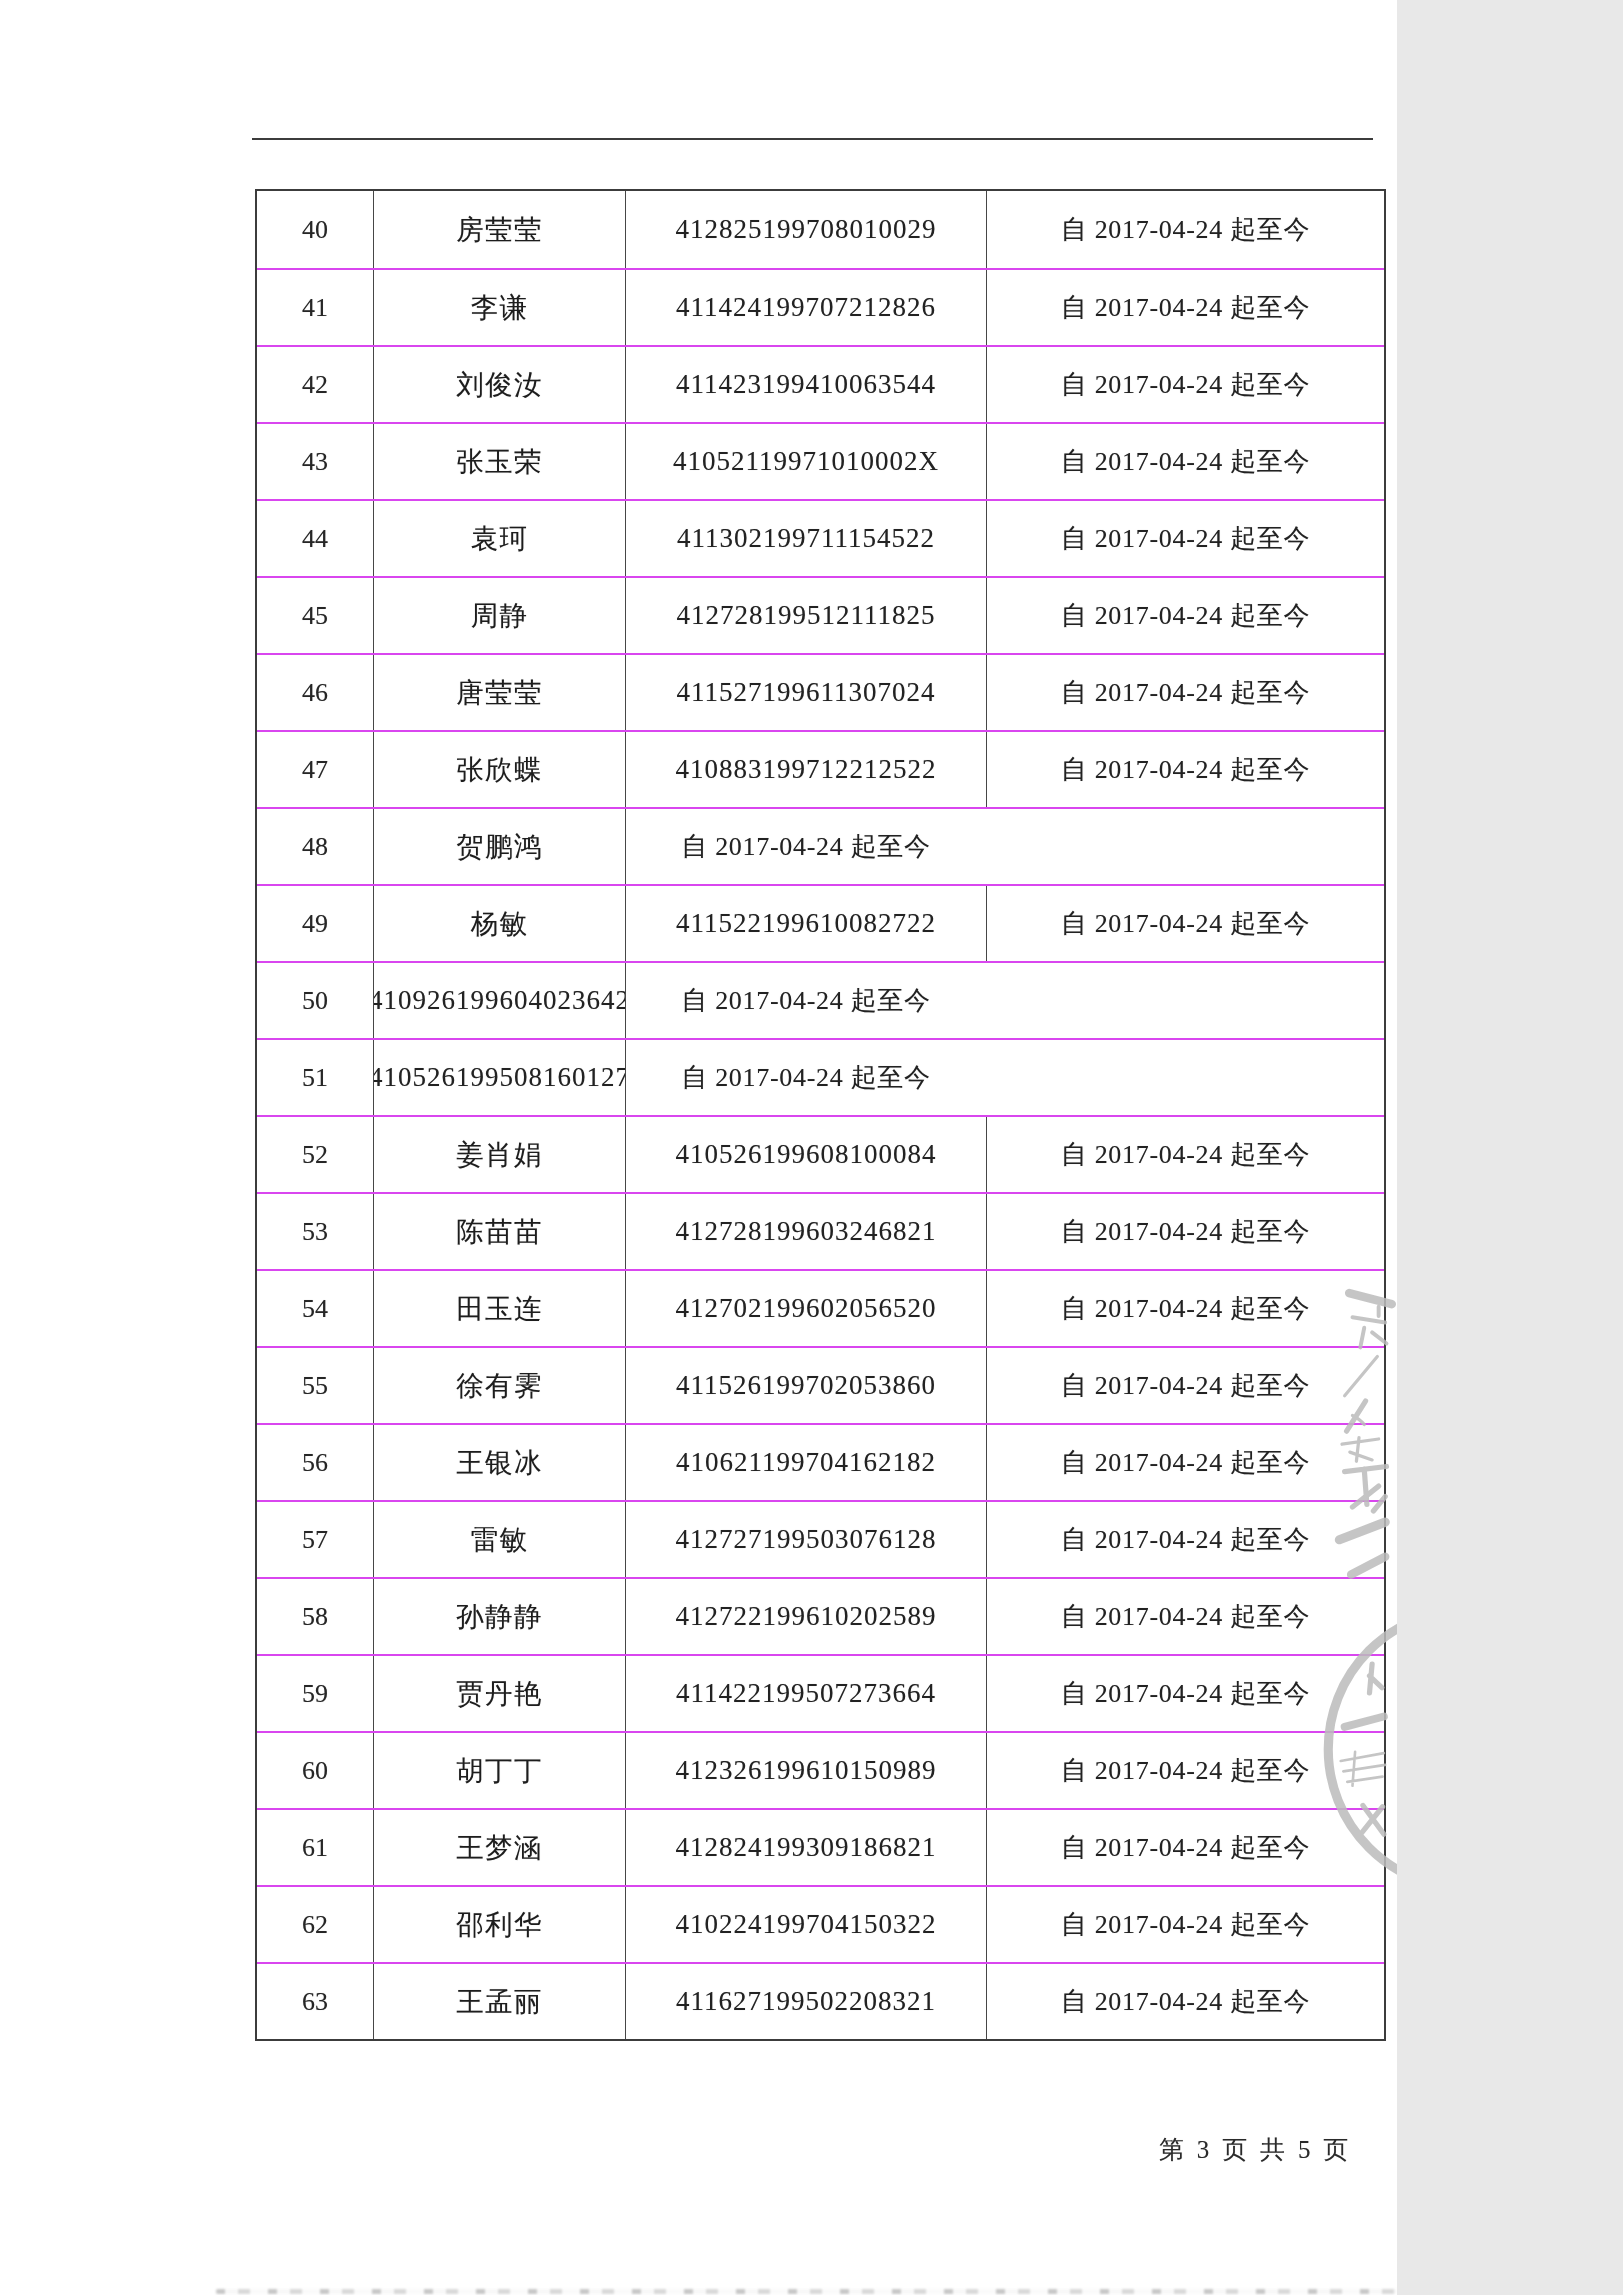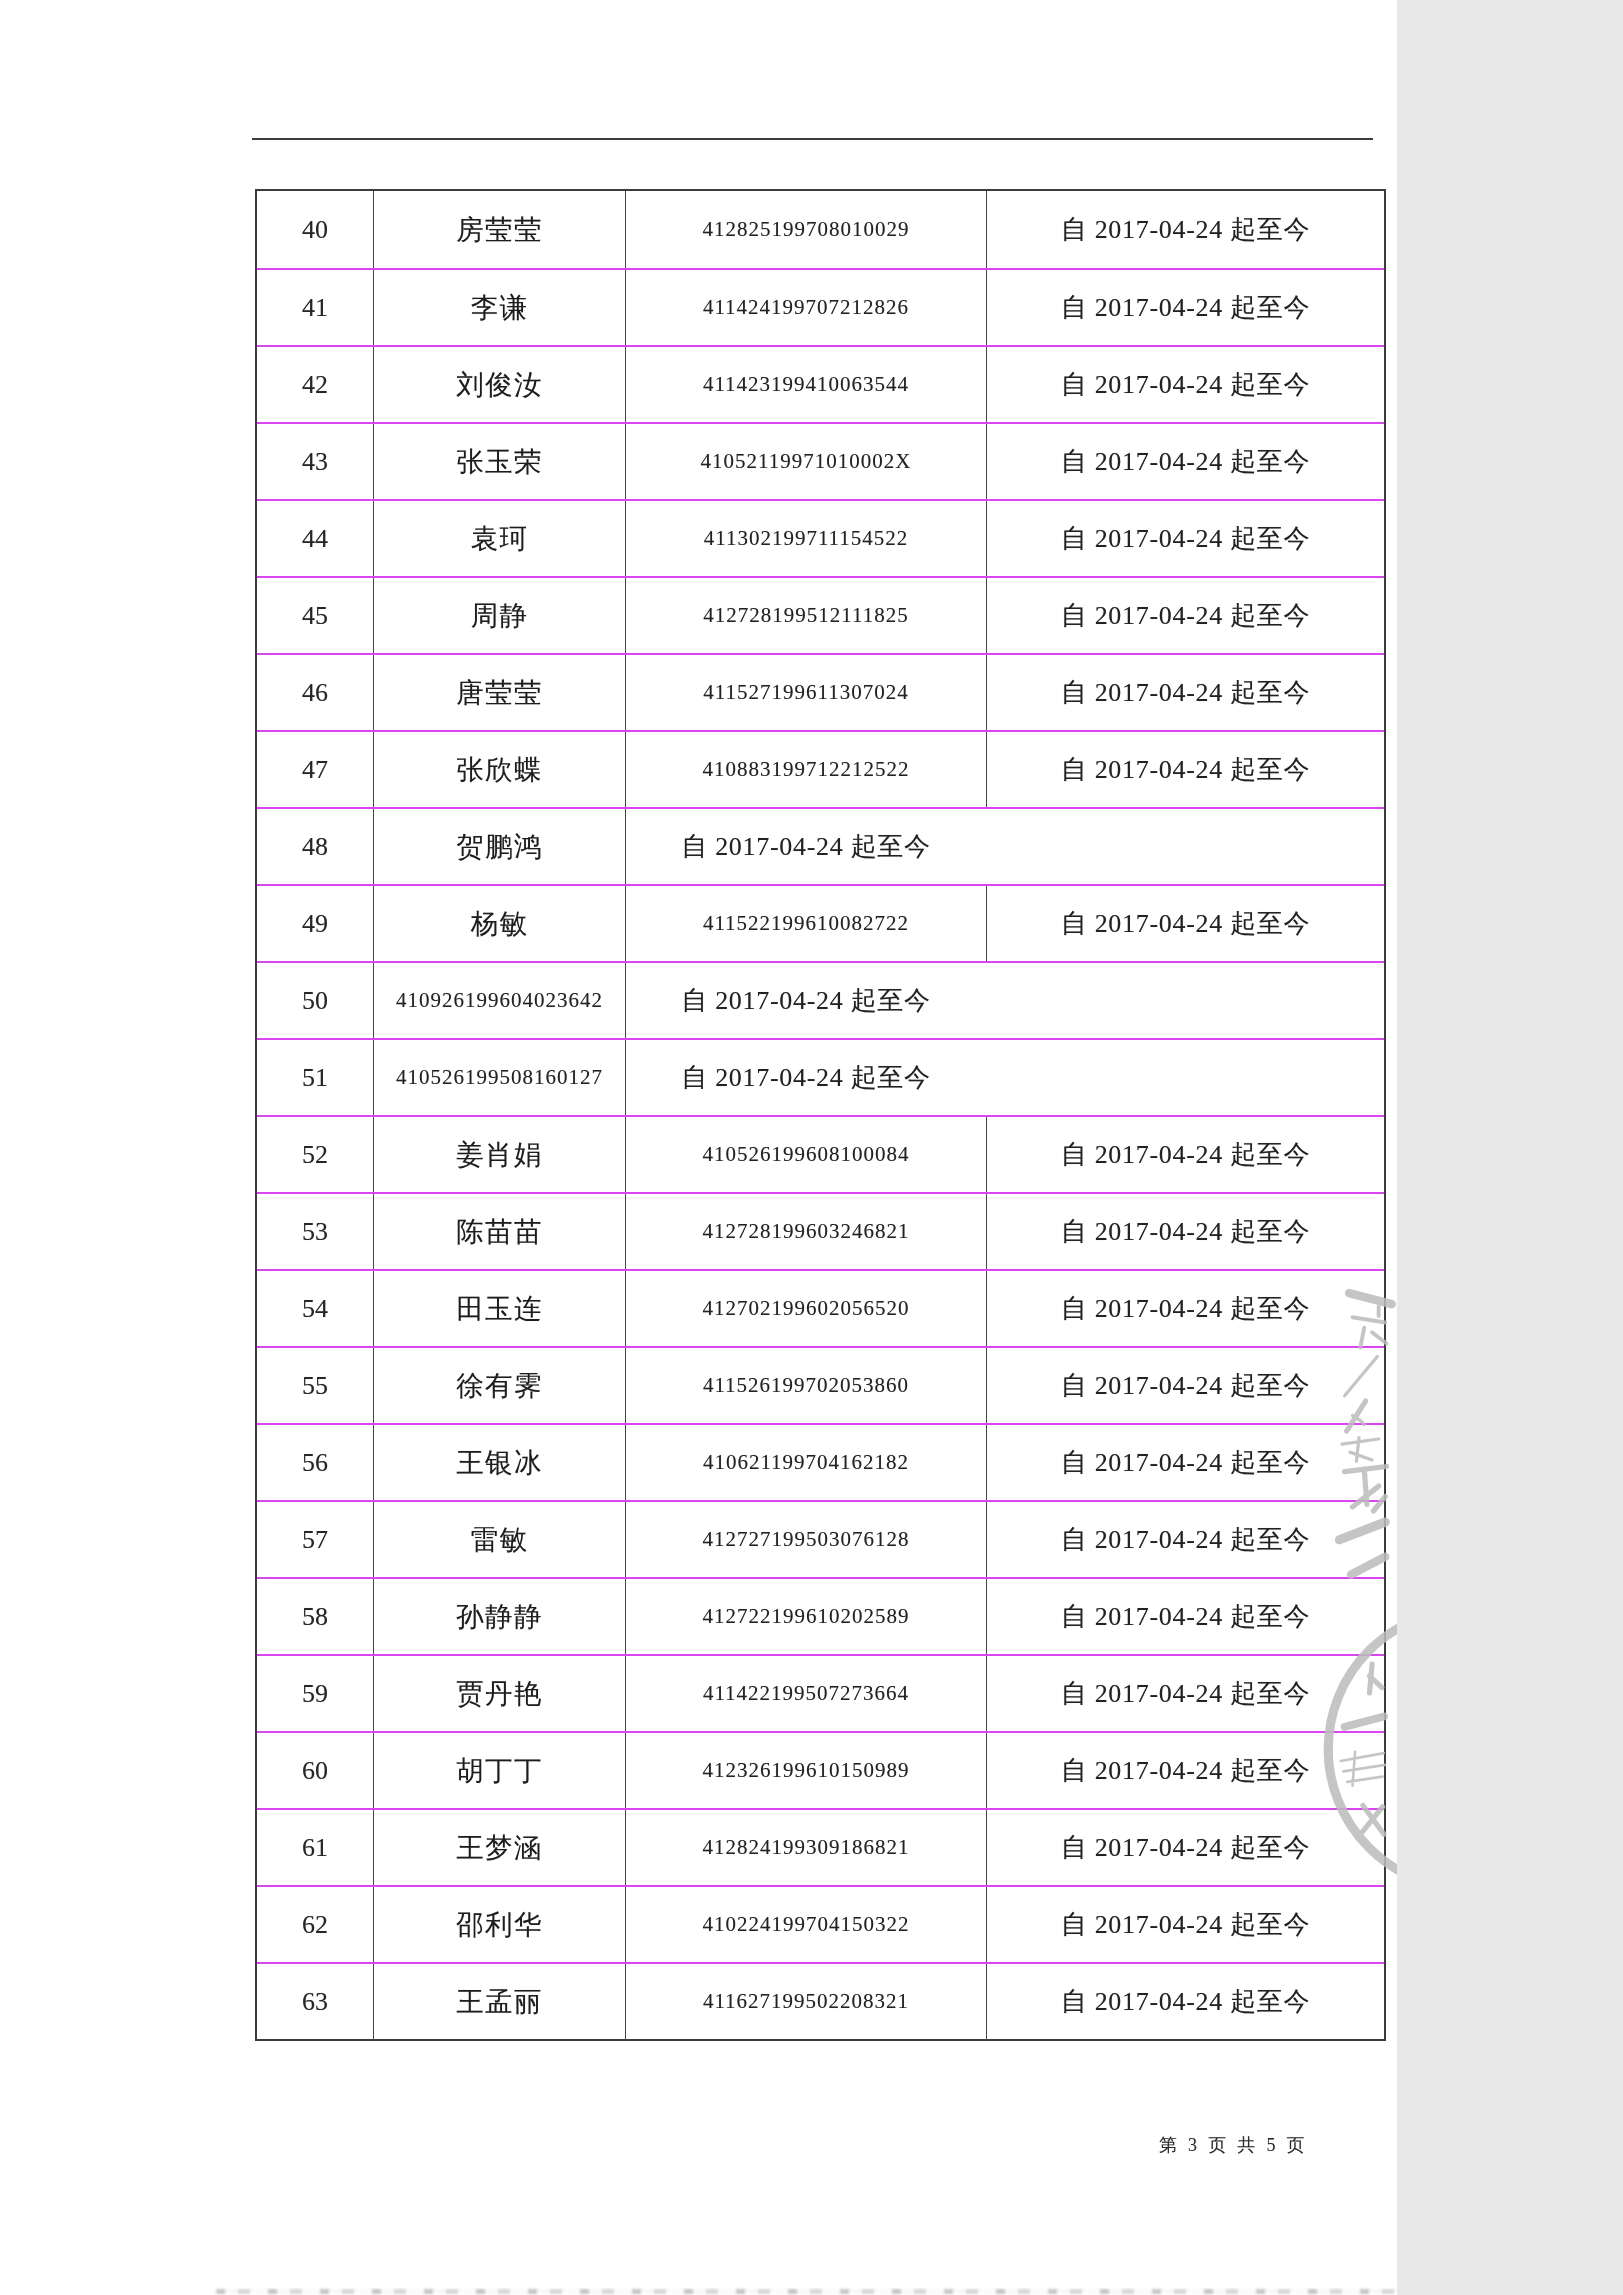--- a/index.html
+++ b/index.html
@@ -32,26 +32,26 @@
   .row + .row{border-top:2px solid #d946ef;}
   .cell{
     display:flex;align-items:center;justify-content:center;
     box-sizing:border-box;
     overflow:hidden;
     text-shadow:0 0 0.7px rgba(40,40,40,.35);
   }
   .cell + .cell{border-left:1.3px solid #464646;}
   .cell.no{font-size:26px;color:#262626;}
   .cell.name{font-size:27.5px;letter-spacing:1.3px;color:#1d1d1d;}
-  .cell.id{font-size:21px;letter-spacing:1px;color:#222;}
+  .cell.id{font-size:27px;letter-spacing:1px;color:#222;}
   .cell.period{font-size:26px;letter-spacing:0.7px;color:#222;white-space:pre;}
   
   .footer{
     position:absolute;left:1159px;top:2133px;
-    font-size:18px;letter-spacing:3.3px;color:#2a2a2a;
+    font-size:25px;letter-spacing:3.3px;color:#2a2a2a;
     white-space:pre;
     text-shadow:0 0 0.7px rgba(40,40,40,.3);
   }
   
   .stamp{
     position:absolute;right:0;top:1244px;width:110px;height:638px;
     filter:blur(0.4px);
     opacity:.85;
   }
   

